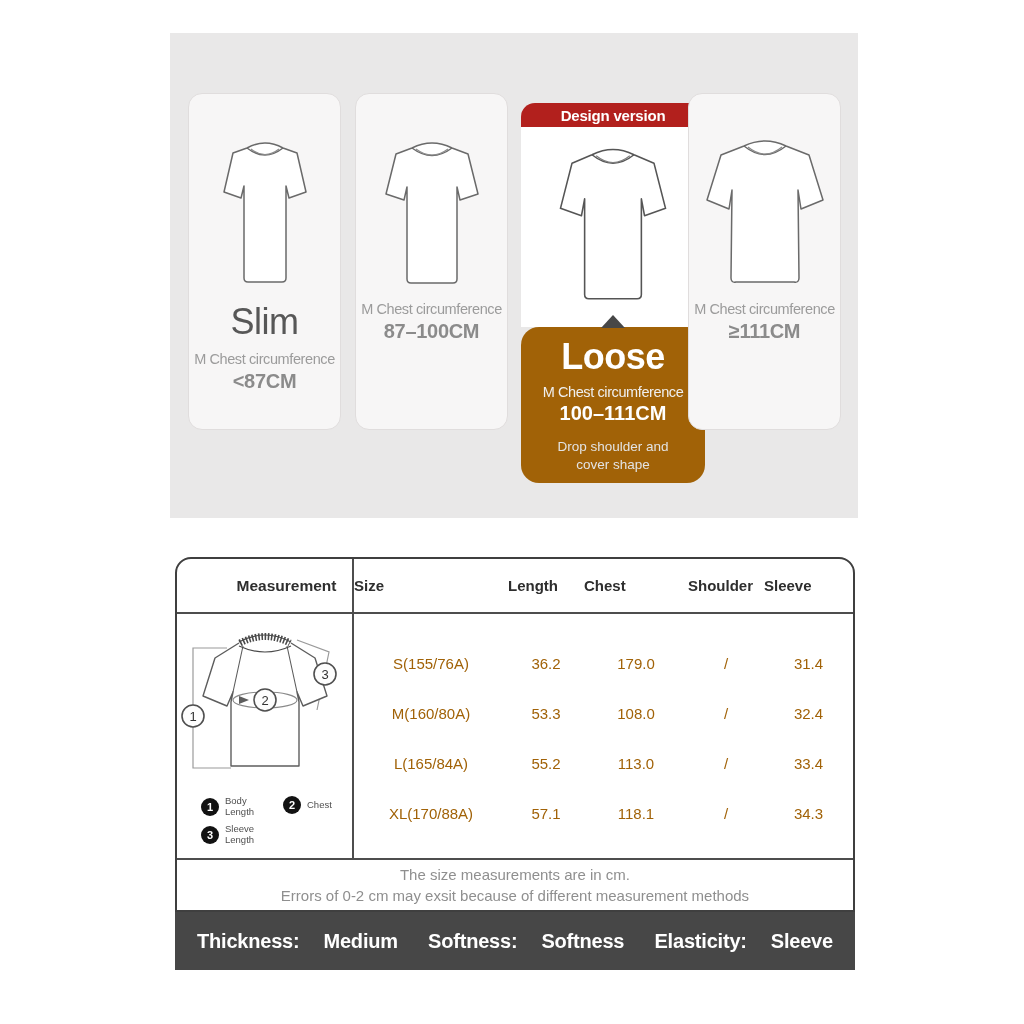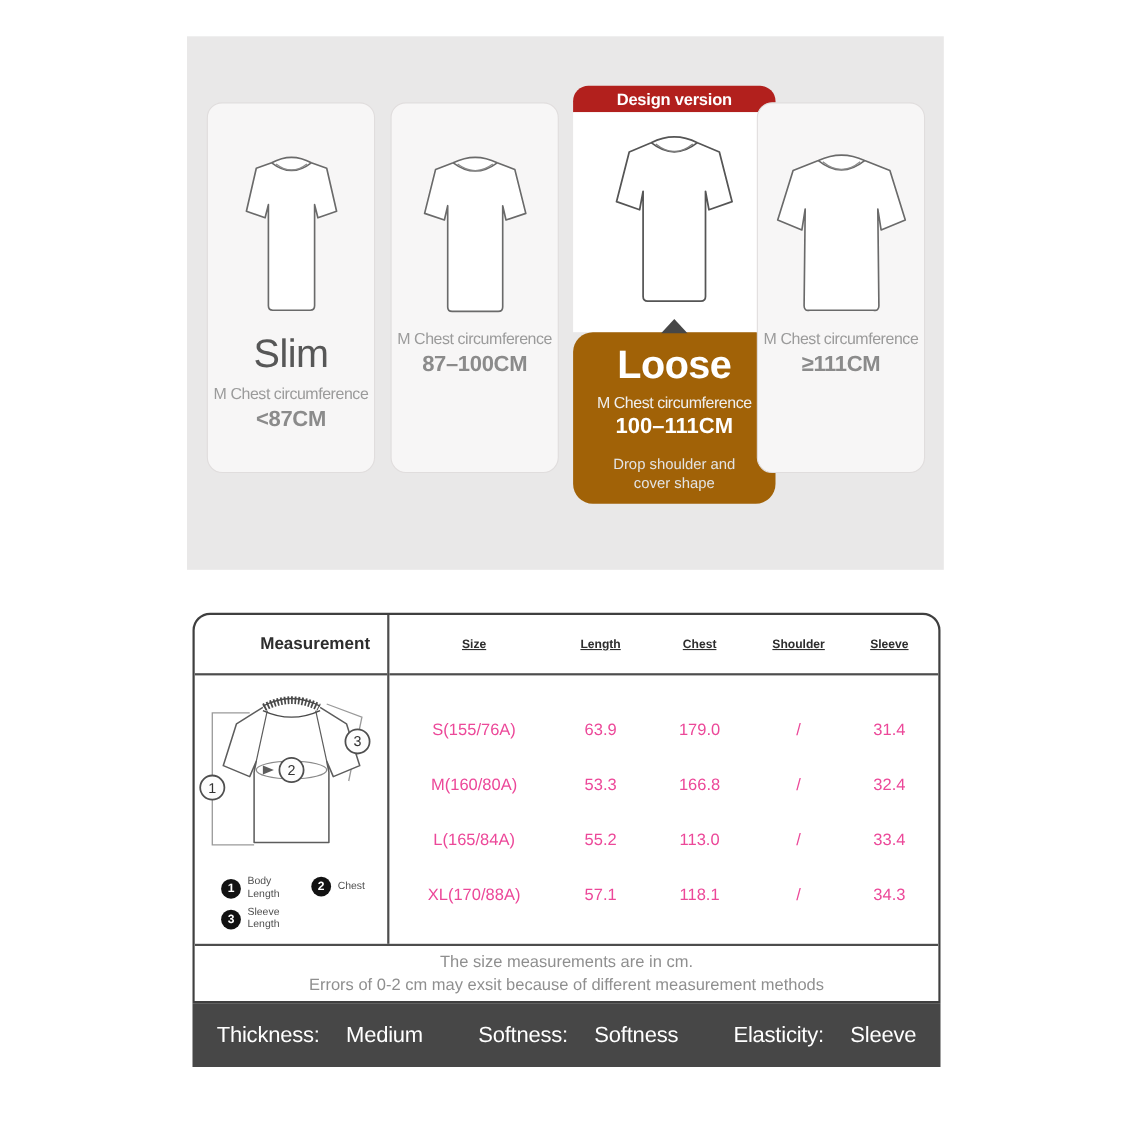--- a/index.html
+++ b/index.html
@@ -14,21 +14,21 @@
     position:absolute;top:60px;width:153px;height:337px;box-sizing:border-box;
     background:#f7f6f6;border:1px solid #e0dddd;border-radius:14px;
     display:flex;flex-direction:column;align-items:center;
   }
   .fit-card .shirt{margin-top:38px;}
   .fit-name{margin-top:14px;font-size:36px;line-height:1;color:#575757;letter-spacing:-0.5px;}
   .fit-sub{margin-top:11px;font-size:14.5px;color:#9b9b9b;letter-spacing:-0.4px;white-space:nowrap;}
   .fit-range{margin-top:3px;font-size:20px;font-weight:bold;color:#8b8b8b;letter-spacing:-0.3px;}
 
   
-  .fit-col-highlight{position:absolute;top:45px;width:184px;display:flex;flex-direction:column;}
+  .fit-col-highlight{position:absolute;top:70px;width:184px;display:flex;flex-direction:column;}
   .design-badge{
     height:24px;background:#b2201d;border-radius:14px 14px 0 0;
     display:flex;align-items:center;justify-content:center;
     color:#ffffff;font-weight:bold;font-size:15px;letter-spacing:-0.2px;
   }
   .highlight-body{background:#ffffff;height:200px;display:flex;justify-content:center;}
   .highlight-body .shirt{margin-top:12px;}
   .speech-bubble{
     position:relative;background:#a16207;border-radius:18px;height:156px;
     display:flex;flex-direction:column;align-items:center;color:#fff;
@@ -46,28 +46,28 @@
   
   .size-block{position:absolute;left:175px;top:557px;width:680px;}
   .framed{border:2px solid #3f3f3f;border-radius:16px 16px 0 0;overflow:hidden;background:#fff;}
   .table-main{display:flex;height:299px;}
   .left-col{width:175px;border-right:2px solid #4d4d4d;display:flex;flex-direction:column;}
   .corner-header{height:53px;border-bottom:2px solid #4d4d4d;display:flex;align-items:center;justify-content:center;
     font-weight:bold;font-size:15.5px;color:#2e2e2e;padding-left:44px;}
   .diagram-area{flex:1;padding-top:4px;}
   .right-col{flex:1;display:flex;flex-direction:column;}
   .cols-header{display:grid;grid-template-columns:154px 76px 104px 76px 89px;height:53px;border-bottom:2px solid #4d4d4d;
-    align-items:center;text-align:center;font-weight:bold;font-size:11px;color:#2e2e2e;text-decoration:underline;}
+    align-items:center;font-weight:bold;font-size:15px;color:#2e2e2e;}
   .data-rows{flex:1;padding-top:24px;}
   .data-row{display:grid;grid-template-columns:154px 76px 104px 76px 89px;height:50px;
-    align-items:center;text-align:center;font-size:15px;color:#ec4899;}
+    align-items:center;text-align:center;font-size:15px;color:#a16207;}
   .note-area{border-top:2px solid #4d4d4d;height:50px;display:flex;flex-direction:column;align-items:center;justify-content:center;
     font-size:15px;color:#8f8f8f;line-height:21px;background:#fff;}
   .attr-bar{height:58px;background:#474747;display:flex;align-items:center;justify-content:space-between;padding:0 22px;}
-  .attr-item{display:flex;align-items:baseline;color:#ffffff;font-weight:normal;font-size:20px;letter-spacing:-0.2px;}
+  .attr-item{display:flex;align-items:baseline;color:#ffffff;font-weight:bold;font-size:20px;letter-spacing:-0.2px;}
   .attr-item .attr-value{margin-left:24px;}
 
   
   .legend{padding:2px 0 0 24px;}
   .legend-row{display:flex;align-items:flex-start;margin-bottom:6px;}
   .legend-item{display:flex;align-items:center;margin-right:14px;}
   .legend-dot{width:18px;height:18px;border-radius:50%;background:#121212;color:#fff;
     display:flex;align-items:center;justify-content:center;font-size:11px;font-weight:bold;flex:0 0 auto;}
   .legend-label{margin-left:6px;font-size:9.5px;color:#4f4f4f;line-height:1.15;width:44px;}
   .legend-label.single{width:auto;}
@@ -186,29 +186,29 @@
         <div class="cols-header">
           <div>Size</div>
           <div>Length</div>
           <div>Chest</div>
           <div>Shoulder</div>
           <div>Sleeve</div>
         </div>
         <div class="data-rows">
           <div class="data-row">
             <div>S(155/76A)</div>
-            <div>63.9</div>
+            <div>36.2</div>
             <div>179.0</div>
             <div>/</div>
             <div>31.4</div>
           </div>
           <div class="data-row">
             <div>M(160/80A)</div>
             <div>53.3</div>
-            <div>166.8</div>
+            <div>108.0</div>
             <div>/</div>
             <div>32.4</div>
           </div>
           <div class="data-row">
             <div>L(165/84A)</div>
             <div>55.2</div>
             <div>113.0</div>
             <div>/</div>
             <div>33.4</div>
           </div>

